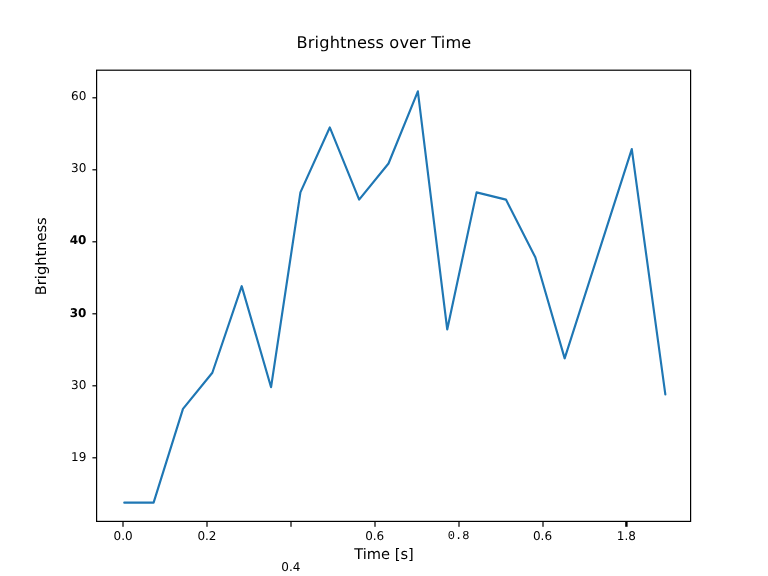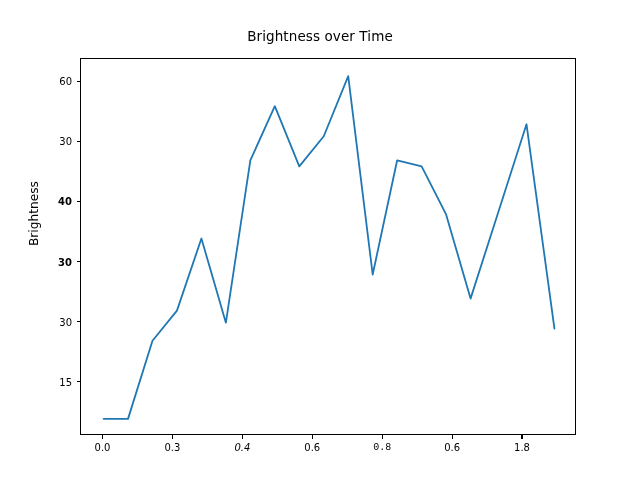--- a/index.html
+++ b/index.html
@@ -99,40 +99,41 @@
 </style>
 </head>
 <body>
 
 <div id="figure">
 
   <div id="chart-title">Brightness over Time</div>
 
   <div id="ylabel">Brightness</div>
 
+  <div id="xlabel">Time [s]</div>
 
   <div id="ticks-layer">
       <div class="tick-mark ytick-mark" style="left: 76.5px; top: 381.237px;"></div>
-      <div class="tick-label ytick-label" style="left: 20px; width: 52px; top: 381.787px;">15</div>
+      <div class="tick-label ytick-label" style="left: 20px; width: 52px; top: 381.787px;">19</div>
       <div class="tick-mark ytick-mark" style="left: 76.5px; top: 321.109px;"></div>
       <div class="tick-label ytick-label" style="left: 20px; width: 52px; top: 321.659px;">30</div>
       <div class="tick-mark ytick-mark" style="left: 76.5px; top: 260.982px;"></div>
       <div class="tick-label ytick-label" style="left: 20px; width: 52px; top: 261.532px; font-weight: bold;">30</div>
       <div class="tick-mark ytick-mark" style="left: 76.5px; top: 200.854px;"></div>
       <div class="tick-label ytick-label" style="left: 20px; width: 52px; top: 201.404px; font-weight: bold;">40</div>
       <div class="tick-mark ytick-mark" style="left: 76.5px; top: 140.727px;"></div>
       <div class="tick-label ytick-label" style="left: 20px; width: 52px; top: 141.277px;">30</div>
       <div class="tick-mark ytick-mark" style="left: 76.5px; top: 80.5991px;"></div>
       <div class="tick-label ytick-label" style="left: 20px; width: 52px; top: 81.1491px;">60</div>
       <div class="tick-mark xtick-mark" style="left: 101.995px; top: 435px;"></div>
       <div class="tick-label xtick-label" style="left: 102.545px; top: 442px;">0.0</div>
       <div class="tick-mark xtick-mark" style="left: 171.904px; top: 435px;"></div>
-      <div class="tick-label xtick-label" style="left: 172.454px; top: 442px;">0.3</div>
+      <div class="tick-label xtick-label" style="left: 172.454px; top: 442px;">0.2</div>
       <div class="tick-mark xtick-mark" style="left: 241.812px; top: 435px;"></div>
-      <div class="tick-label xtick-label" style="left: 242.362px; top: 442px; font-style: italic;">0.4</div>
+      <div class="tick-label xtick-label" style="left: 242.362px; top: 468px;">0.4</div>
       <div class="tick-mark xtick-mark" style="left: 311.721px; top: 435px;"></div>
       <div class="tick-label xtick-label" style="left: 312.271px; top: 442px;">0.6</div>
       <div class="tick-mark xtick-mark" style="left: 381.629px; top: 435px;"></div>
       <div class="tick-label xtick-label" style="left: 382.179px; top: 442px; font-family: Liberation Mono, monospace;">0.8</div>
       <div class="tick-mark xtick-mark" style="left: 451.537px; top: 435px;"></div>
       <div class="tick-label xtick-label" style="left: 452.087px; top: 442px;">0.6</div>
       <div class="tick-mark xtick-mark" style="left: 521.446px; top: 435px;"></div>
       <div class="tick-label xtick-label" style="left: 521.996px; top: 442px;">1.8</div>
     </div>
 

